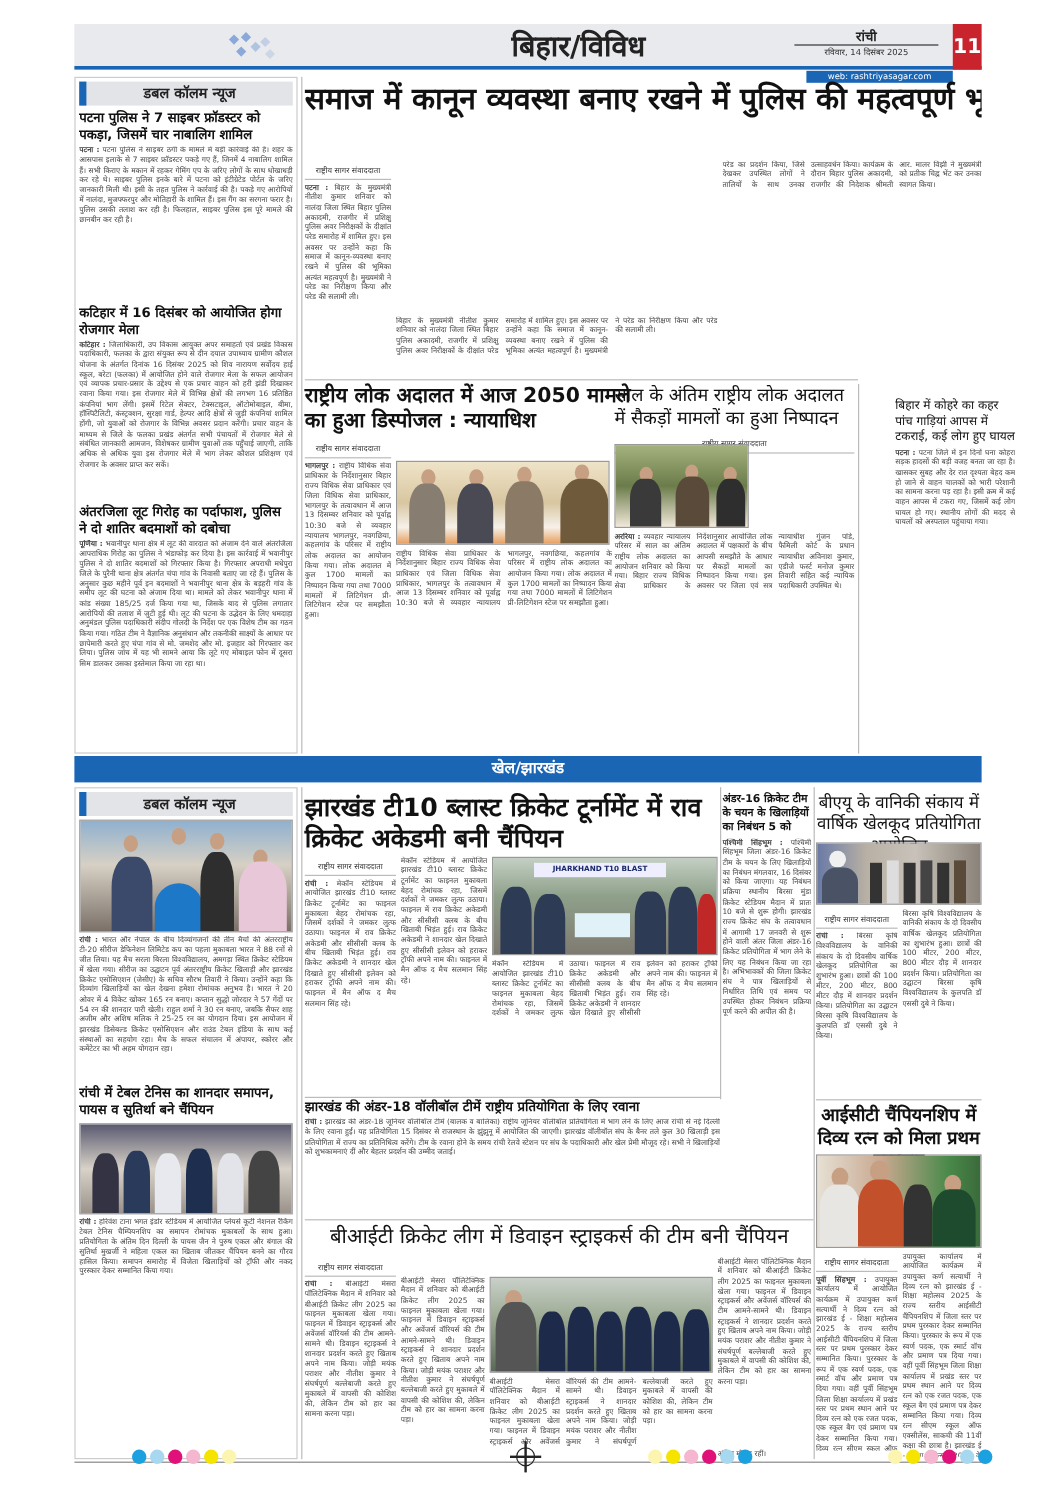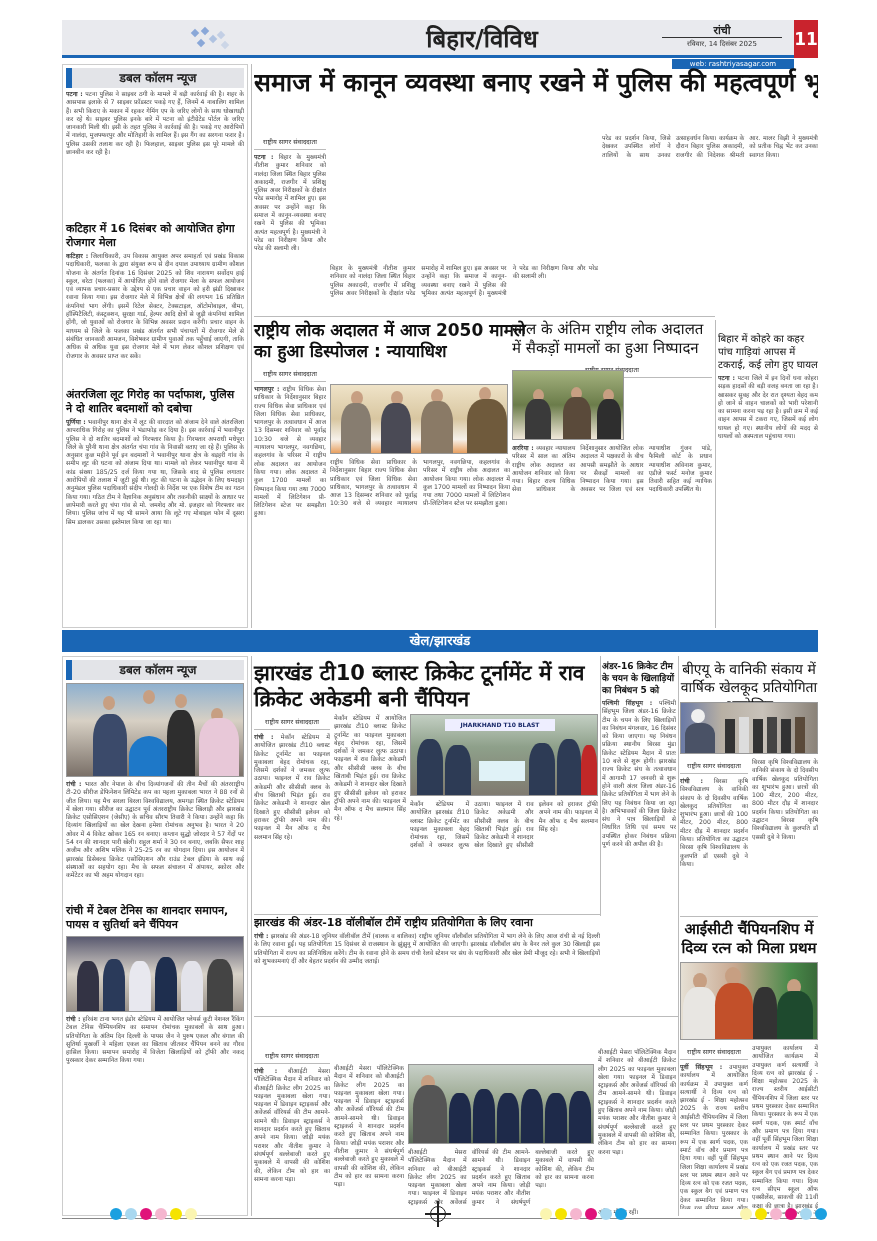--- a/index.html
+++ b/index.html
@@ -56,20 +56,21 @@
     </div>
     <div class="mast-section">बिहार/विविध</div>
     <div class="mast-city">रांची</div>
     <div class="mast-date">रविवार, 14 दिसंबर 2025</div>
     <div class="mast-page">11</div>
   </div>
   <div class="mast-web">web: rashtriyasagar.com</div>
 
   <div class="box" style="left:0;top:44px;width:186px;height:564px;border:1px solid #ccc;padding:3px;">
     <div class="dc-header">डबल कॉलम न्यूज</div>
+    <div class="h-small" style="margin-top:4px;">पटना पुलिस ने 7 साइबर फ्रॉडस्टर को पकड़ा, जिसमें चार नाबालिग शामिल</div>
     <div class="body-text" style="height:128px;margin-top:2px;"><span class="kicker">पटना :</span> <span>पटना पुलिस ने साइबर ठगी के मामले में बड़ी कार्रवाई की है। शहर के आसपास इलाके से 7 साइबर फ्रॉडस्टर पकड़े गए हैं, जिनमें 4 नाबालिग शामिल हैं। सभी किराए के मकान में रहकर गेमिंग एप के जरिए लोगों के साथ धोखाधड़ी कर रहे थे। साइबर पुलिस इनके बारे में पटना को इंटीग्रेटेड पोर्टल के जरिए जानकारी मिली थी। इसी के तहत पुलिस ने कार्रवाई की है। पकड़े गए आरोपियों में नालंदा, मुजफ्फरपुर और मोतिहारी के शामिल हैं। इस गैंग का सरगना फरार है। पुलिस उसकी तलाश कर रही है। फिलहाल, साइबर पुलिस इस पूरे मामले की छानबीन कर रही है।</span></div>
     <div class="h-small" style="margin-top:4px;">कटिहार में 16 दिसंबर को आयोजित होगा रोजगार मेला</div>
     <div class="body-text" style="height:132px;margin-top:2px;"><span class="kicker">कटिहार :</span> <span>जिलाधिकारी, उप विकास आयुक्त अपर समाहर्ता एवं प्रखंड विकास पदाधिकारी, फलका के द्वारा संयुक्त रूप से दीन दयाल उपाध्याय ग्रामीण कौशल योजना के अंतर्गत दिनांक 16 दिसंबर 2025 को शिव नारायण सर्वोदय हाई स्कूल, बरेटा (फलका) में आयोजित होने वाले रोजगार मेला के सफल आयोजन एवं व्यापक प्रचार-प्रसार के उद्देश्य से एक प्रचार वाहन को हरी झंडी दिखाकर रवाना किया गया। इस रोजगार मेले में विभिन्न क्षेत्रों की लगभग 16 प्रतिष्ठित कंपनियां भाग लेंगी। इसमें रिटेल सेक्टर, टेक्सटाइल, ऑटोमोबाइल, बीमा, हॉस्पिटैलिटी, कंस्ट्रक्शन, सुरक्षा गार्ड, हेल्पर आदि क्षेत्रों से जुड़ी कंपनियां शामिल होंगी, जो युवाओं को रोजगार के विभिन्न अवसर प्रदान करेंगी। प्रचार वाहन के माध्यम से जिले के फलका प्रखंड अंतर्गत सभी पंचायतों में रोजगार मेले से संबंधित जानकारी आमजन, विशेषकर ग्रामीण युवाओं तक पहुँचाई जाएगी, ताकि अधिक से अधिक युवा इस रोजगार मेले में भाग लेकर कौशल प्रशिक्षण एवं रोजगार के अवसर प्राप्त कर सकें।</span></div>
     <div class="h-small" style="margin-top:4px;">अंतरजिला लूट गिरोह का पर्दाफाश, पुलिस ने दो शातिर बदमाशों को दबोचा</div>
     <div class="body-text" style="height:160px;margin-top:2px;"><span class="kicker">पूर्णिया :</span> <span>भवानीपुर थाना क्षेत्र में लूट की वारदात को अंजाम देने वाले अंतरजिला आपराधिक गिरोह का पुलिस ने भंडाफोड़ कर दिया है। इस कार्रवाई में भवानीपुर पुलिस ने दो शातिर बदमाशों को गिरफ्तार किया है। गिरफ्तार अपराधी मधेपुरा जिले के पुरैनी थाना क्षेत्र अंतर्गत चंपा गांव के निवासी बताए जा रहे हैं। पुलिस के अनुसार कुछ महीने पूर्व इन बदमाशों ने भवानीपुर थाना क्षेत्र के बड़हरी गांव के समीप लूट की घटना को अंजाम दिया था। मामले को लेकर भवानीपुर थाना में कांड संख्या 185/25 दर्ज किया गया था, जिसके बाद से पुलिस लगातार आरोपियों की तलाश में जुटी हुई थी। लूट की घटना के उद्भेदन के लिए धमदाहा अनुमंडल पुलिस पदाधिकारी संदीप गोलदी के निर्देश पर एक विशेष टीम का गठन किया गया। गठित टीम ने वैज्ञानिक अनुसंधान और तकनीकी साक्ष्यों के आधार पर छापेमारी करते हुए चंपा गांव से मो. जमशेद और मो. इजहार को गिरफ्तार कर लिया। पुलिस जांच में यह भी सामने आया कि लूटे गए मोबाइल फोन में दूसरा सिम डालकर उसका इस्तेमाल किया जा रहा था।</span></div>
   </div>
 
   <div class="box" style="left:192px;top:46px;width:564px;">
     <div style="font-size:25px;font-weight:bold;text-align:center;color:#111;line-height:34px;white-space:nowrap;overflow:hidden;">समाज में कानून व्यवस्था बनाए रखने में पुलिस की महत्वपूर्ण भूमिका</div>
   </div>
@@ -114,21 +115,21 @@
     <div class="fig" style="left:12px;width:26px;height:40px;background:#3a3a3a;"></div>
     <div class="head" style="left:58px;top:16px;width:11px;height:13px;"></div>
     <div class="fig" style="left:50px;width:28px;height:42px;background:#5a4a3a;"></div>
     <div class="head" style="left:90px;top:18px;width:11px;height:13px;"></div>
     <div class="fig" style="left:84px;width:24px;height:40px;background:#2e2e2e;"></div>
   </div>
   <div class="box" style="left:450px;top:424px;width:200px;">
     <div class="body-text" style="height:164px;column-count:3;column-gap:5px;"><span class="kicker">अररिया :</span> <span>व्यवहार न्यायालय परिसर में साल का अंतिम राष्ट्रीय लोक अदालत का आयोजन शनिवार को किया गया। बिहार राज्य विधिक सेवा प्राधिकार के निर्देशानुसार आयोजित लोक अदालत में पक्षकारों के बीच आपसी समझौते के आधार पर सैकड़ों मामलों का निष्पादन किया गया। इस अवसर पर जिला एवं सत्र न्यायाधीश गुंजन पांडे, फैमिली कोर्ट के प्रधान न्यायाधीश अविनाश कुमार, एडीजे फर्स्ट मनोज कुमार तिवारी सहित कई न्यायिक पदाधिकारी उपस्थित थे।</span></div>
   </div>
 
-  <div class="box" style="left:656px;top:312px;width:100px;">
+  <div class="box" style="left:684px;top:312px;width:100px;">
     <div style="font-size:10px;line-height:13px;color:#111;">बिहार में कोहरे का कहर पांच गाड़ियां आपस में टकराई, कई लोग हुए घायल</div>
     <div class="body-text" style="height:232px;margin-top:3px;"><span class="kicker">पटना :</span> <span>पटना जिले में इन दिनों घना कोहरा सड़क हादसों की बड़ी वजह बनता जा रहा है। खासकर सुबह और देर रात दृश्यता बेहद कम हो जाने से वाहन चालकों को भारी परेशानी का सामना करना पड़ रहा है। इसी क्रम में कई वाहन आपस में टकरा गए, जिसमें कई लोग घायल हो गए। स्थानीय लोगों की मदद से घायलों को अस्पताल पहुंचाया गया।</span></div>
   </div>
 
   <div class="section-bar">खेल/झारखंड</div>
 
   <div class="box" style="left:0;top:636px;width:186px;height:560px;border:1px solid #ccc;padding:3px;">
     <div class="dc-header">डबल कॉलम न्यूज</div>
     <div class="photo" style="position:relative;margin-top:3px;width:178px;height:94px;background:linear-gradient(180deg,#8fb1cf 0%,#d7d0c4 40%,#7a7068 100%);">
       <div class="head" style="left:36px;top:12px;width:12px;height:14px;"></div>
@@ -200,20 +201,23 @@
   </div>
   <div class="box" style="left:690px;top:738px;width:66px;">
     <div class="body-text" style="height:156px;">बिरसा कृषि विश्वविद्यालय के वानिकी संकाय के दो दिवसीय वार्षिक खेलकूद प्रतियोगिता का शुभारंभ हुआ। छात्रों की 100 मीटर, 200 मीटर, 800 मीटर दौड़ में शानदार प्रदर्शन किया। प्रतियोगिता का उद्घाटन बिरसा कृषि विश्वविद्यालय के कुलपति डॉ एससी दुबे ने किया।</div>
   </div>
 
   <div class="box" style="left:192px;top:896px;width:346px;">
     <div style="font-size:11px;font-weight:bold;line-height:14px;color:#111;white-space:nowrap;overflow:hidden;">झारखंड की अंडर-18 वॉलीबॉल टीमें राष्ट्रीय प्रतियोगिता के लिए रवाना</div>
     <div class="body-text" style="height:74px;margin-top:2px;"><span class="kicker">रांची :</span> <span>झारखंड की अंडर-18 जूनियर वॉलीबॉल टीमें (बालक व बालिका) राष्ट्रीय जूनियर वॉलीबॉल प्रतियोगिता में भाग लेने के लिए आज रांची से नई दिल्ली के लिए रवाना हुईं। यह प्रतियोगिता 15 दिसंबर से राजस्थान के झुंझुनू में आयोजित की जाएगी। झारखंड वॉलीबॉल संघ के बैनर तले कुल 30 खिलाड़ी इस प्रतियोगिता में राज्य का प्रतिनिधित्व करेंगे। टीम के रवाना होने के समय रांची रेलवे स्टेशन पर संघ के पदाधिकारी और खेल प्रेमी मौजूद रहे। सभी ने खिलाड़ियों को शुभकामनाएं दीं और बेहतर प्रदर्शन की उम्मीद जताई।</span></div>
   </div>
 
+  <div class="box" style="left:192px;top:1000px;width:424px;">
+    <div style="font-size:17px;line-height:22px;color:#111;text-align:center;white-space:nowrap;overflow:hidden;">बीआईटी क्रिकेट लीग में डिवाइन स्ट्राइकर्स की टीम बनी चैंपियन</div>
+  </div>
   <div class="box" style="left:192px;top:1028px;width:76px;">
     <div class="byline">राष्ट्रीय सागर संवाददाता</div>
     <div class="body-text" style="height:144px;"><span class="kicker">रांची :</span> <span>बीआईटी मेसरा पॉलिटेक्निक मैदान में शनिवार को बीआईटी क्रिकेट लीग 2025 का फाइनल मुकाबला खेला गया। फाइनल में डिवाइन स्ट्राइकर्स और अवेंजर्स वॉरियर्स की टीम आमने-सामने थी। डिवाइन स्ट्राइकर्स ने शानदार प्रदर्शन करते हुए खिताब अपने नाम किया। जोड़ी मयंक पराशर और नीतीश कुमार ने संघर्षपूर्ण बल्लेबाजी करते हुए मुकाबले में वापसी की कोशिश की, लेकिन टीम को हार का सामना करना पड़ा।</span></div>
   </div>
   <div class="photo" style="left:346px;top:1044px;width:186px;height:80px;background:linear-gradient(180deg,#c8d0c8 0%,#9aa890 45%,#5a6a58 100%);">
     <div class="head" style="left:12px;top:10px;width:14px;height:16px;"></div>
     <div class="fig" style="left:4px;width:34px;height:58px;background:#555;"></div>
     <div class="fig" style="left:40px;width:22px;height:50px;background:#1e2a4a;"></div>
     <div class="fig" style="left:64px;width:22px;height:54px;background:#1e2a4a;"></div>
     <div class="fig" style="left:88px;width:22px;height:50px;background:#1e2a4a;"></div>

